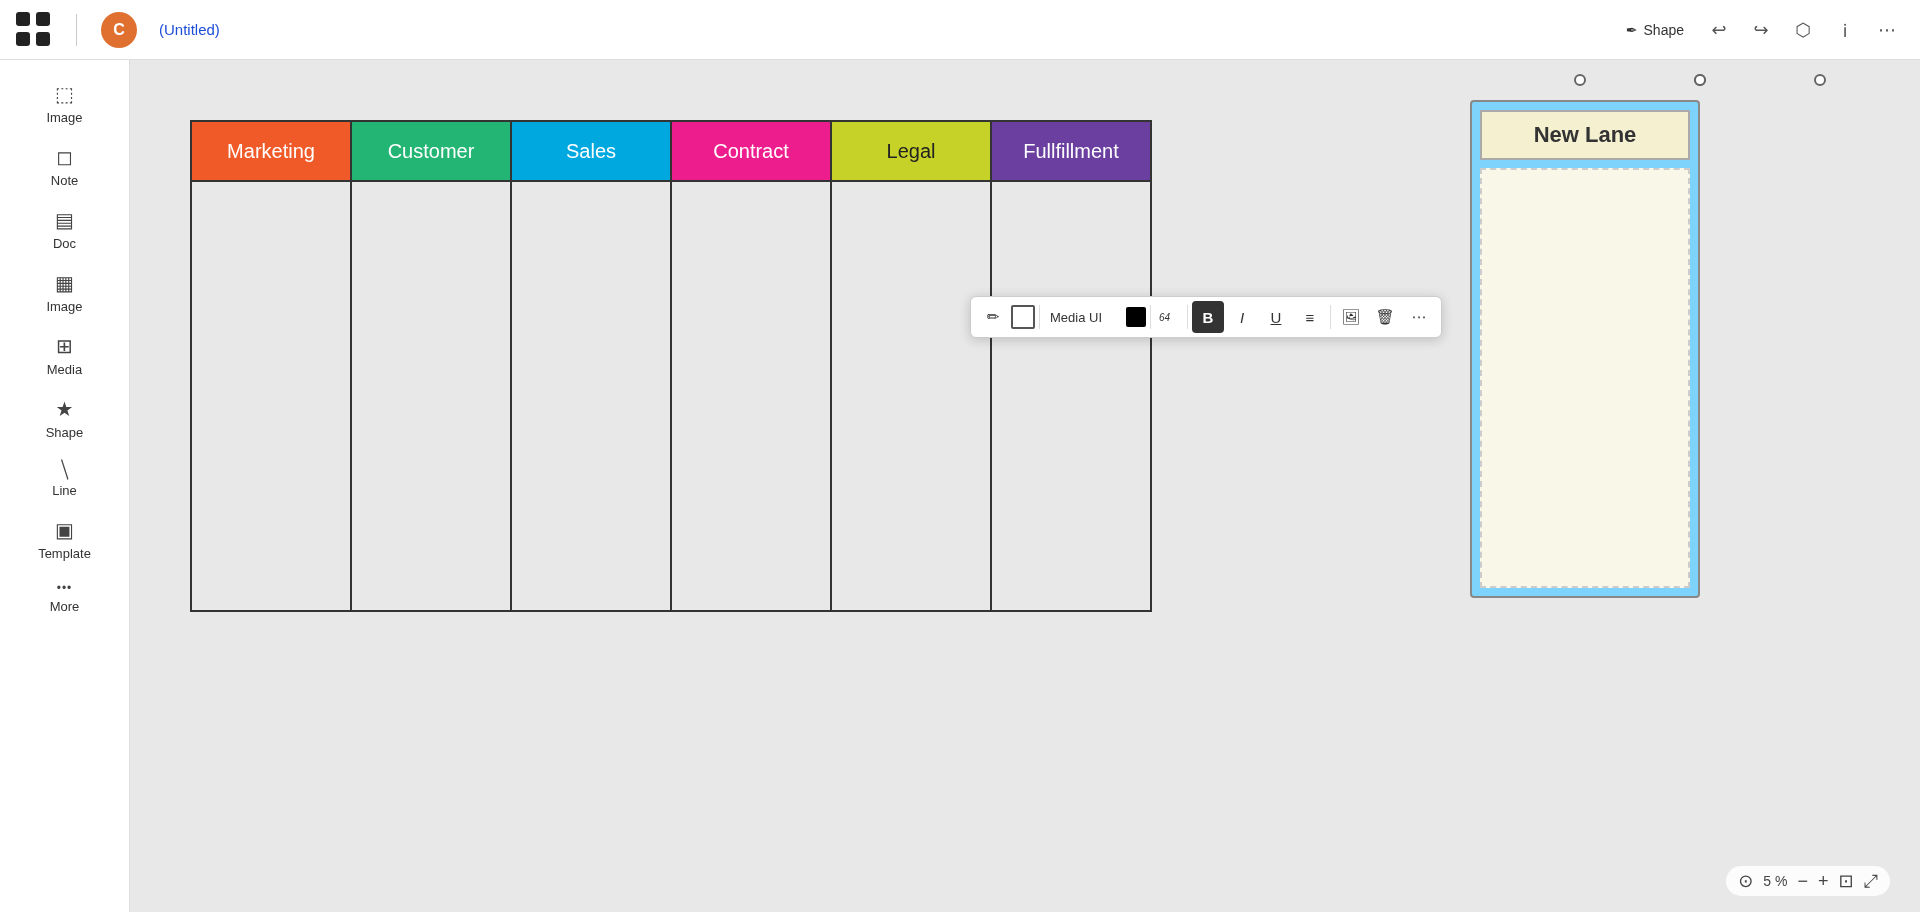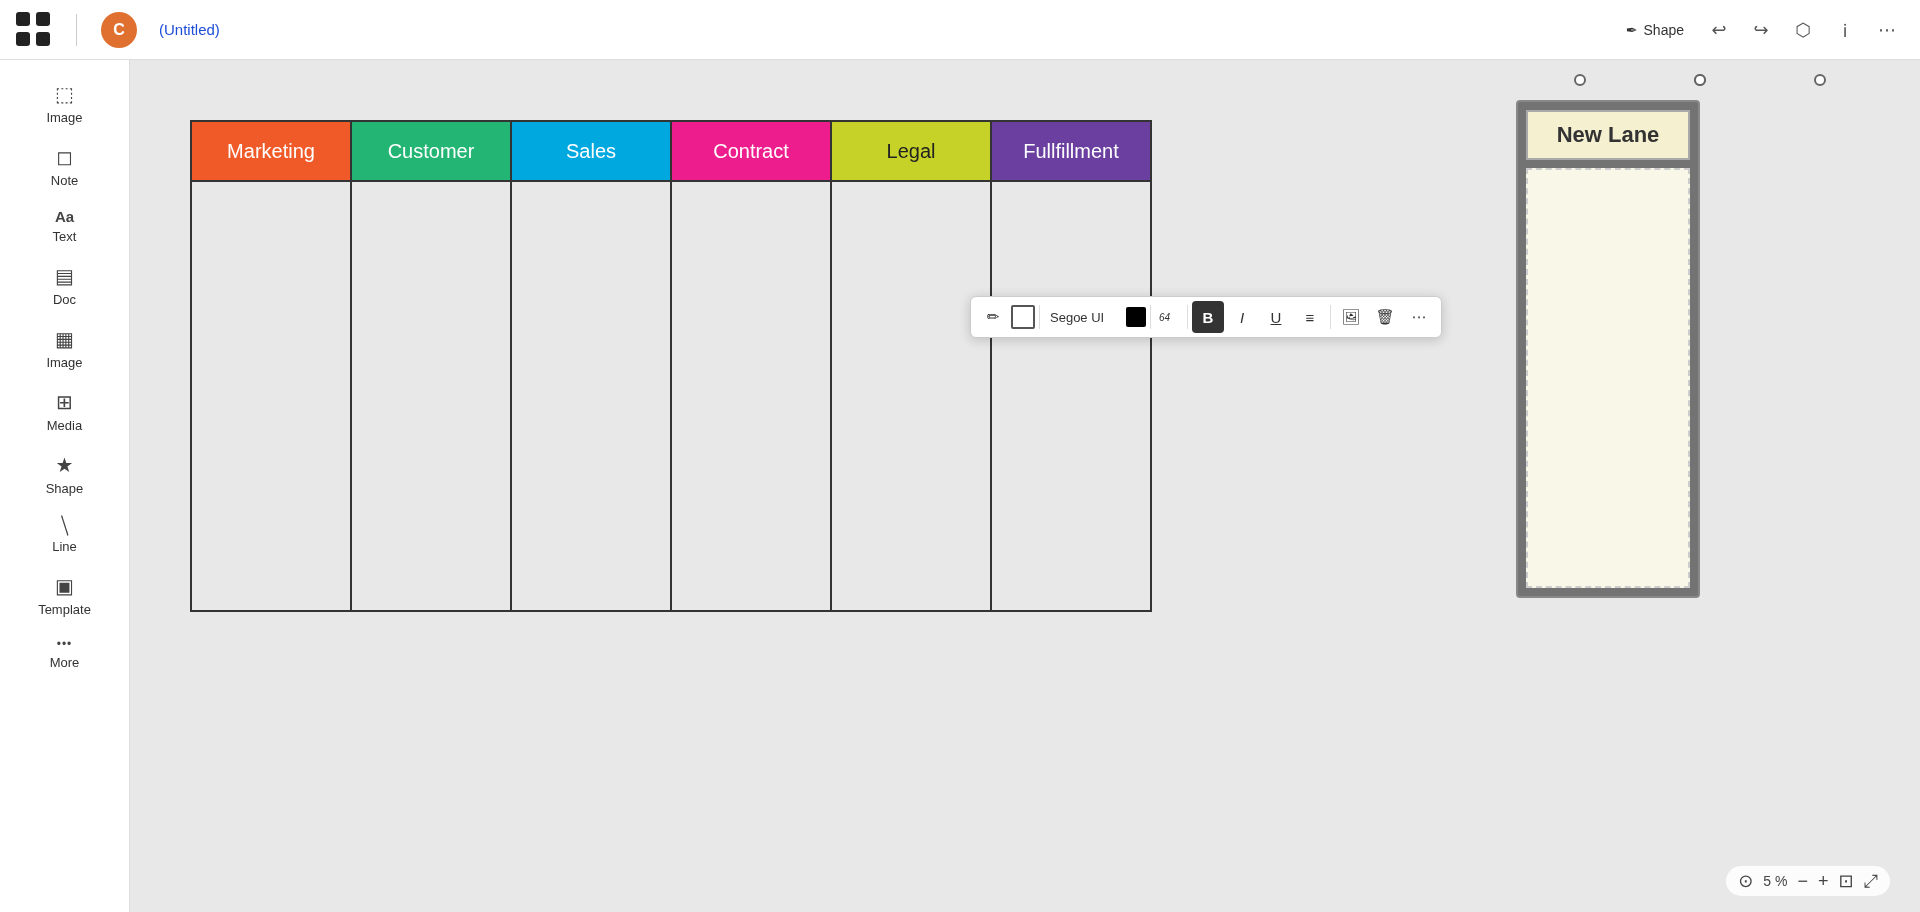--- a/index.html
+++ b/index.html
@@ -159,22 +159,22 @@
     .col-sales     { background: #00a8e0; color: #fff; }
     .col-contract  { background: #ee1d8e; color: #fff; }
     .col-legal     { background: #c6d228; color: #222; }
     .col-fulfillment { background: #6a3fa0; color: #fff; }
 
     
     .new-lane-panel {
       position: absolute;
       top: 20px;
       right: 120px;
-      width: 184px;
-      background: #737373;
+      width: 230px;
+      background: #7dd3fc;
       border: 2px solid #888;
       border-radius: 4px;
     }
     .new-lane-header {
       background: #f5f0d0;
       border: 2px solid #aaa;
       margin: 8px;
       padding: 10px 16px;
       font-size: 22px;
       font-weight: bold;
@@ -307,24 +307,20 @@
 </div>
 
 <div id="sidebar">
   <div class="sidebar-item">
     <span class="si-icon">⬚</span>
     <span>Image</span>
   </div>
   <div class="sidebar-item">
     <span class="si-icon">◻</span>
     <span>Note</span>
-  </div>
-  <div class="sidebar-item">
-    <span class="si-icon" style="font-size:15px;font-weight:bold;">Aa</span>
-    <span>Text</span>
   </div>
   <div class="sidebar-item">
     <span class="si-icon">▤</span>
     <span>Doc</span>
   </div>
   <div class="sidebar-item">
     <span class="si-icon">▦</span>
     <span>Image</span>
   </div>
   <div class="sidebar-item">
@@ -389,21 +385,21 @@
       <div class="new-lane-body"></div>
     </div>
   </div>
 
   <div class="format-toolbar">
     <button class="ft-btn">
       <span>✏</span>
     </button>
     <div class="ft-outline-box"></div>
     <div class="ft-sep"></div>
-    <span class="ft-font-name">Segoe UI</span>
+    <span class="ft-font-name">Media UI</span>
     <div class="ft-color-box"></div>
     <div class="ft-sep"></div>
     <span class="ft-font-size">64</span>
     <div class="ft-sep"></div>
     <button class="ft-btn active">
       <strong>B</strong>
     </button>
     <button class="ft-btn">
       <em>I</em>
     </button>

